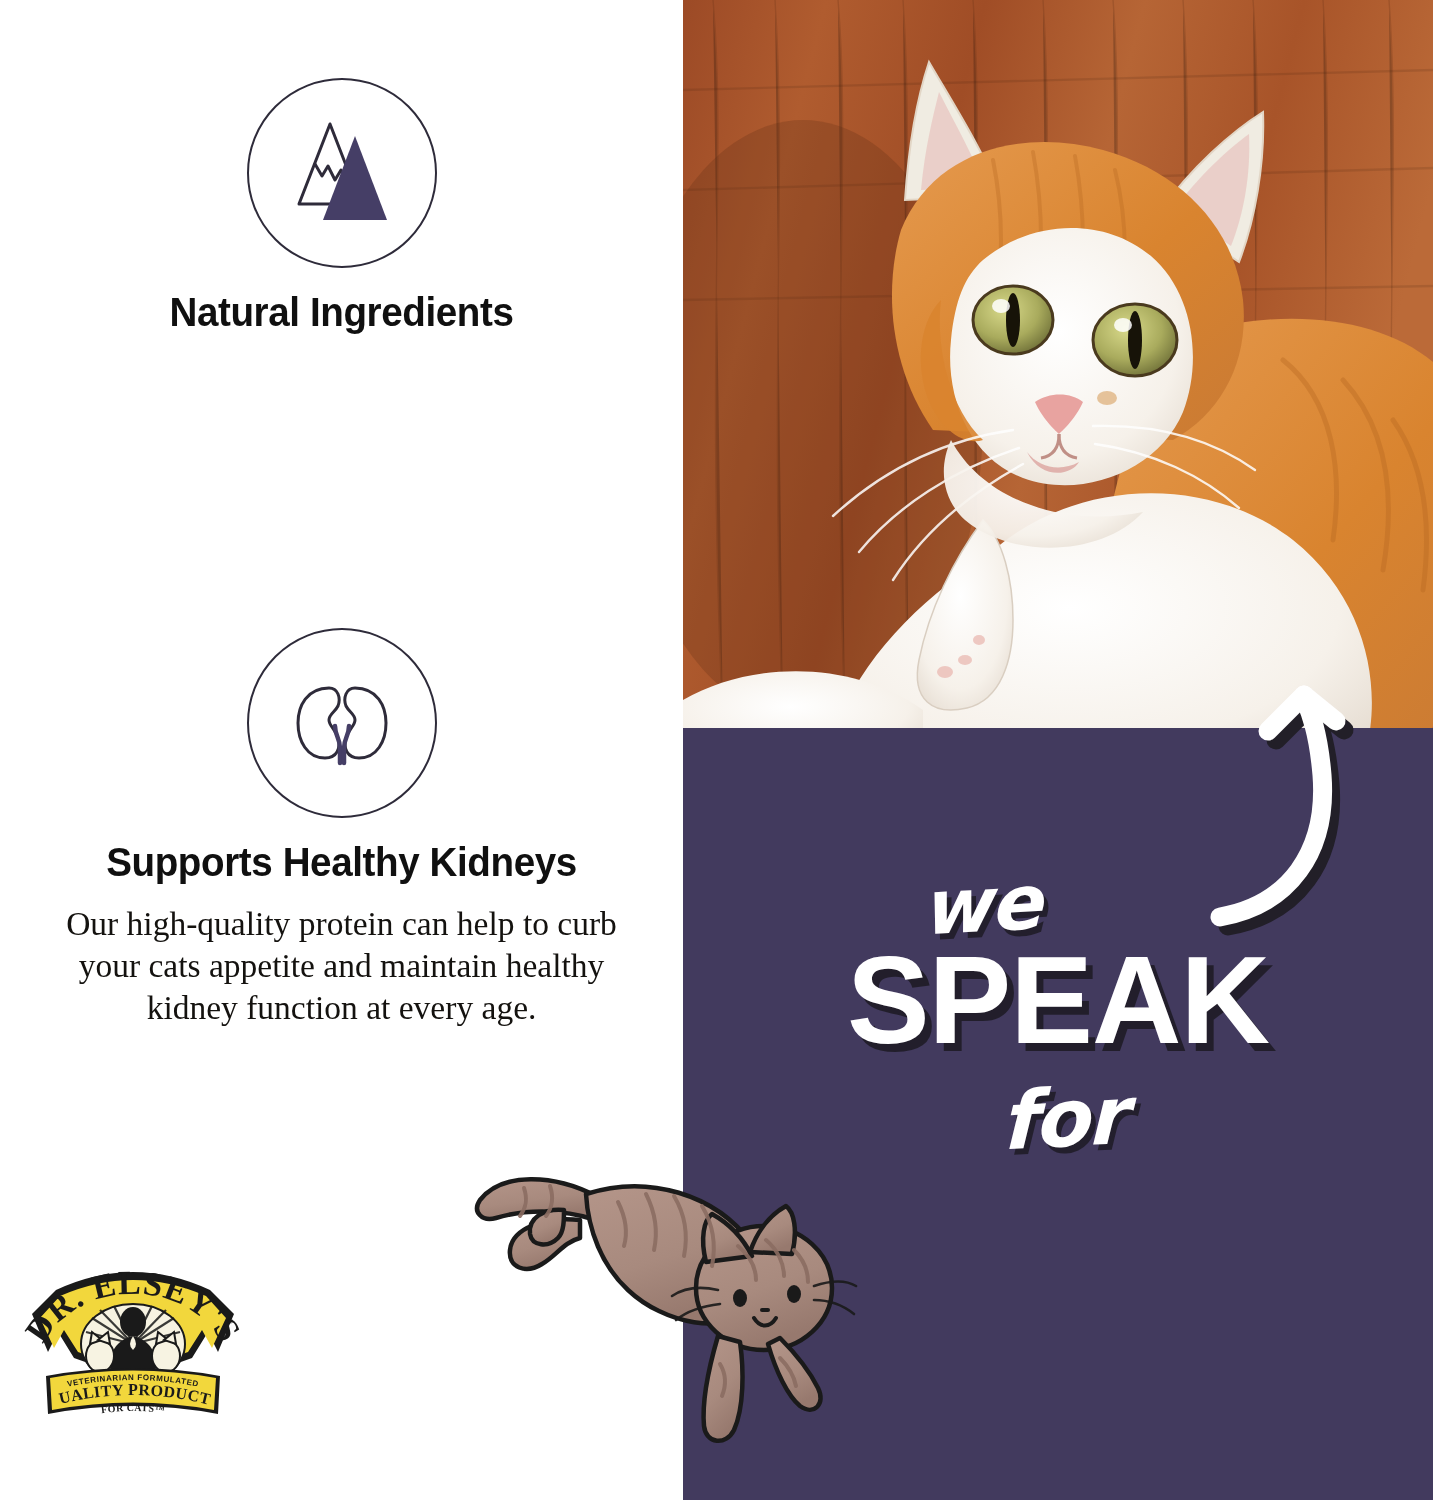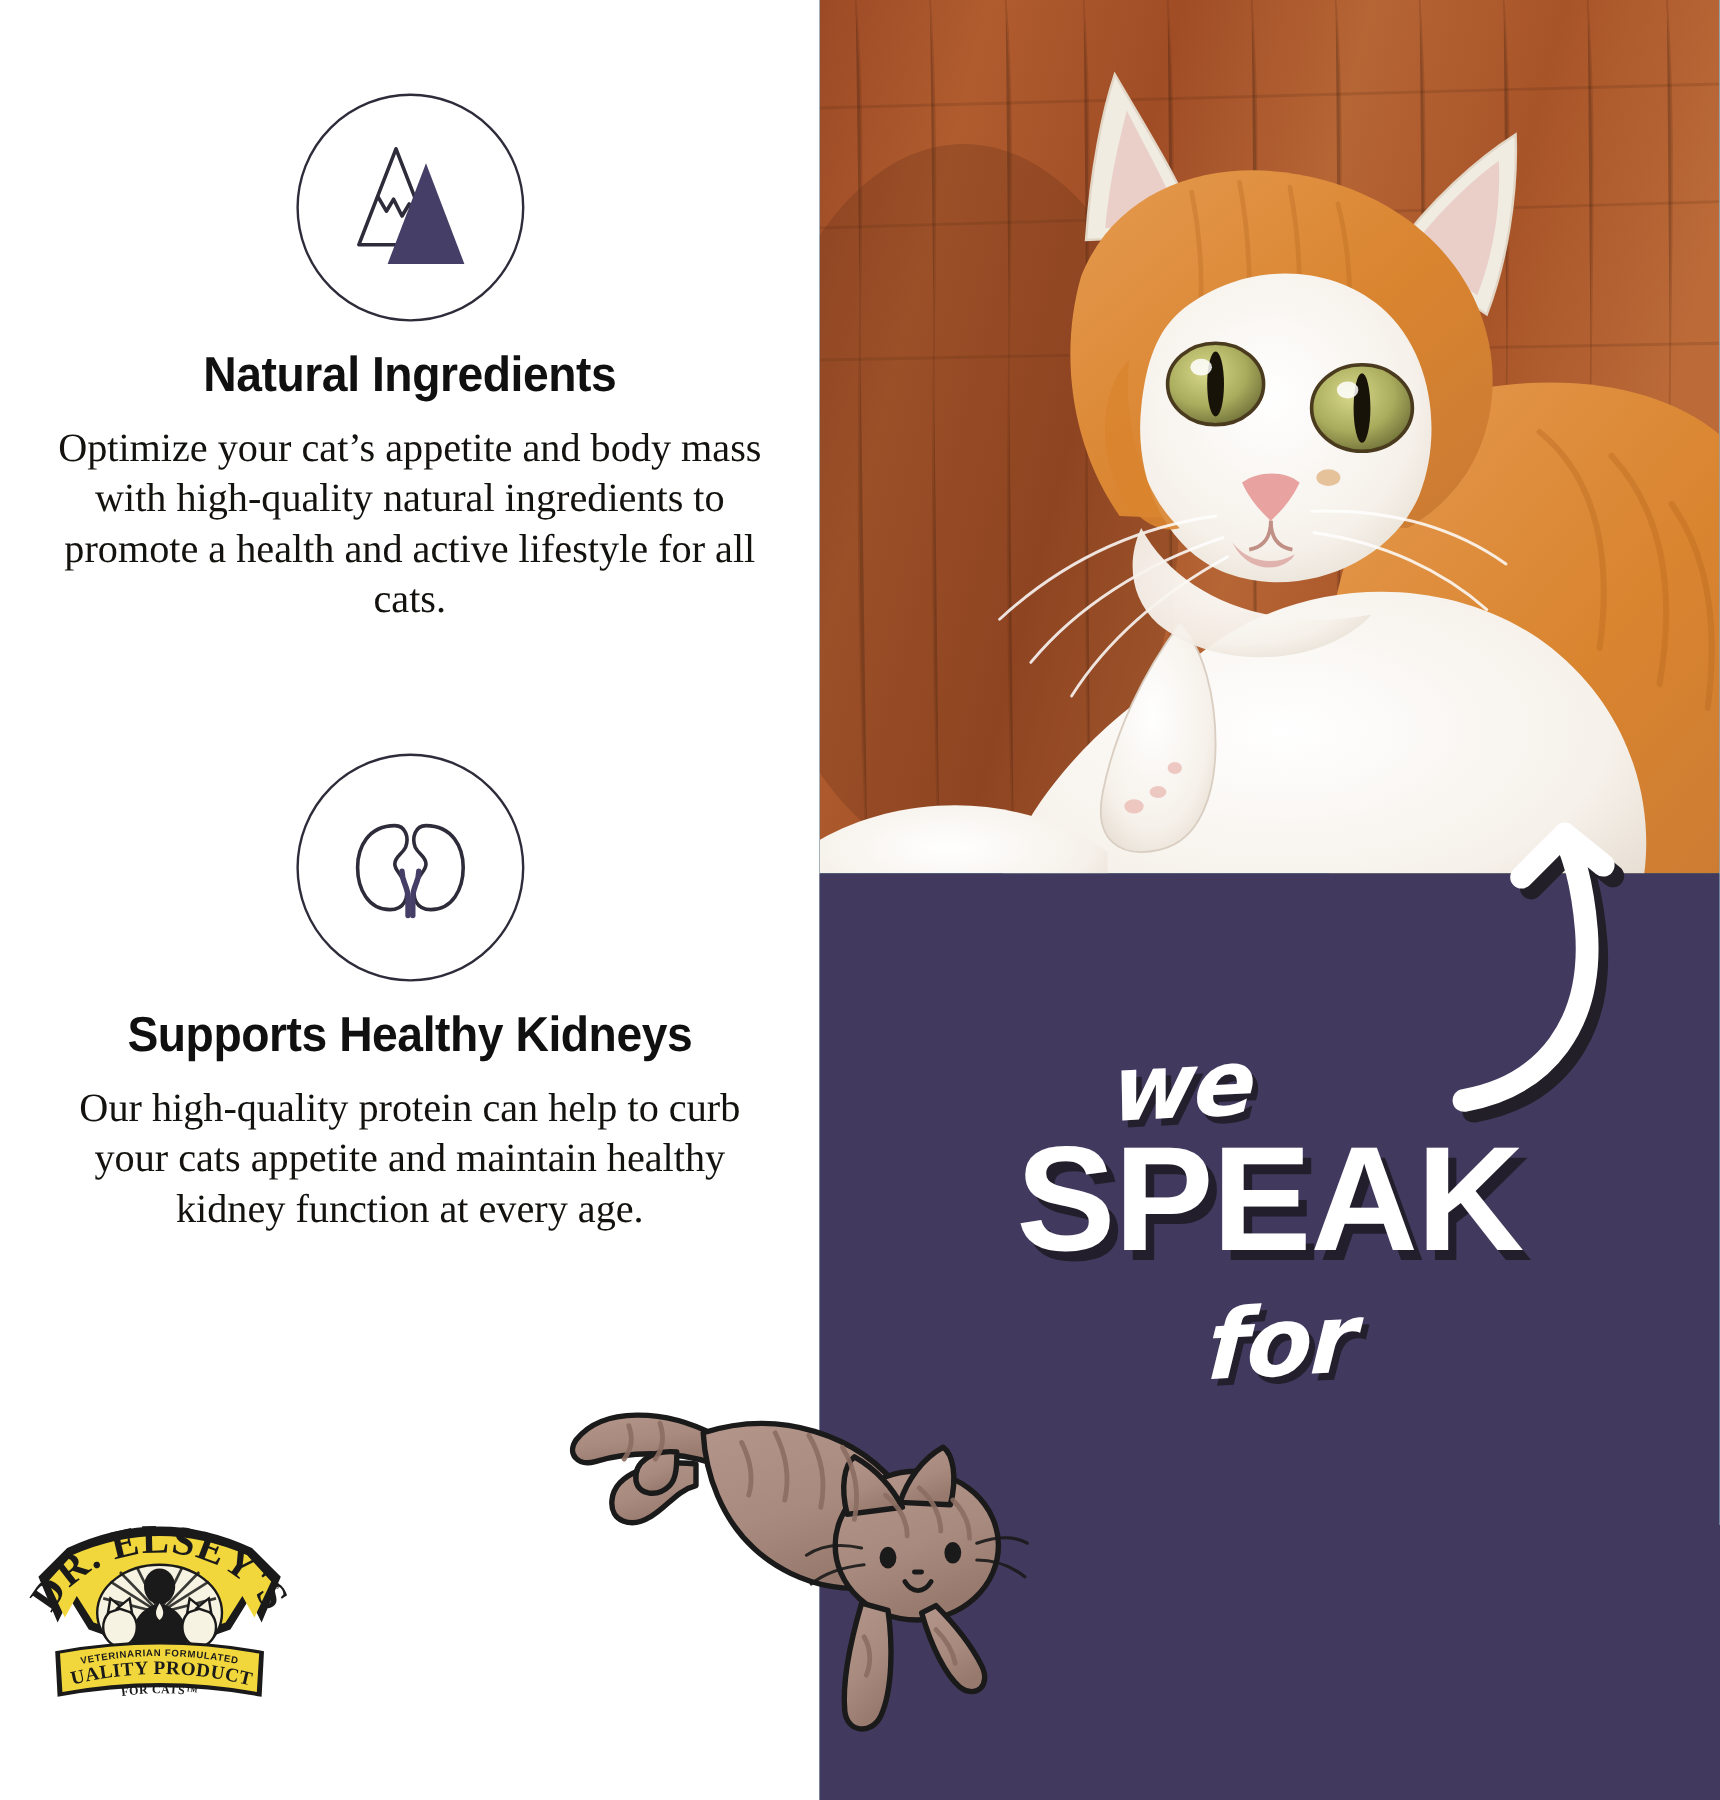--- a/index.html
+++ b/index.html
@@ -13,21 +13,21 @@
     overflow: hidden;
     font-family: "Liberation Sans", sans-serif;
     position: relative;
   }
 
   .page {
     position: absolute;
     inset: 0;
     width: 1433px;
     height: 1500px;
-    background: #0c4a6e;
+    background: #8b5cf6;
   }
 
   
   .left-col {
     position: absolute;
     left: 0;
     top: 0;
     width: 683px;
     height: 1500px;
     background: #ffffff;
@@ -203,21 +203,20 @@
       <div class="icon-badge">
         <svg width="150" height="150" viewBox="0 0 150 150" aria-hidden="true">
 
           <path d="M32 106 L63 26 L94 106 Z" fill="#ffffff" stroke="#2e2b3a" stroke-width="3" stroke-linejoin="round"></path>
           <path d="M48 66 L55 78 L61 68 L68 82 L74 72 L80 86" fill="none" stroke="#2e2b3a" stroke-width="3" stroke-linejoin="round" stroke-linecap="round"></path>
 
           <path d="M56 122 L88 38 L120 122 Z" fill="#453e66"></path>
         </svg>
       </div>
       <div class="feature-title">Natural Ingredients</div>
-      <div class="feature-body">Optimize your cat’s appetite and body mass with high-quality natural ingredients to promote a health and active lifestyle for all cats.</div>
     </div>
 
     <div class="feature feature-2">
       <div class="icon-badge">
         <svg width="150" height="150" viewBox="0 0 150 150" aria-hidden="true">
 
           <path d="M62 40
                    C40 40 31 58 31 75
                    C31 93 40 110 58 110
                    C70 110 74 100 71 90

